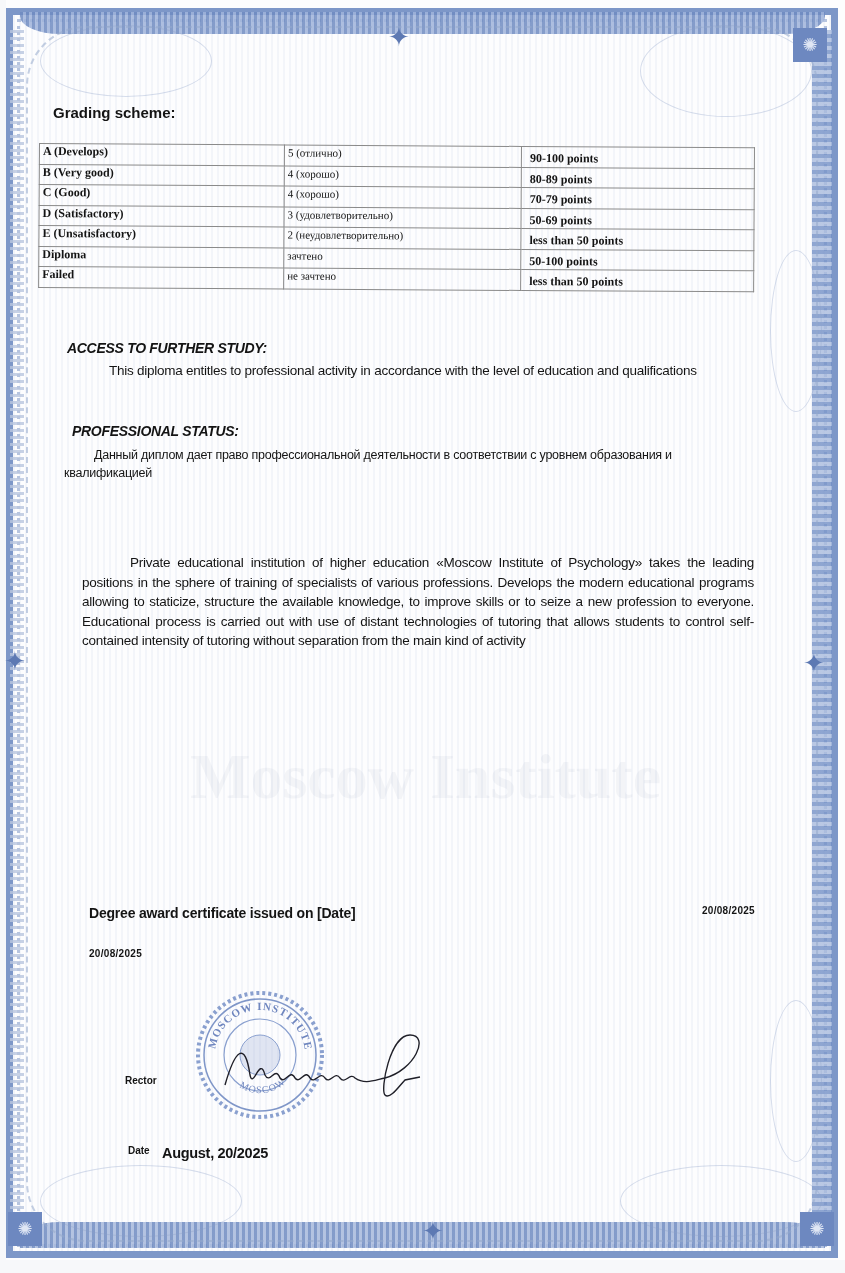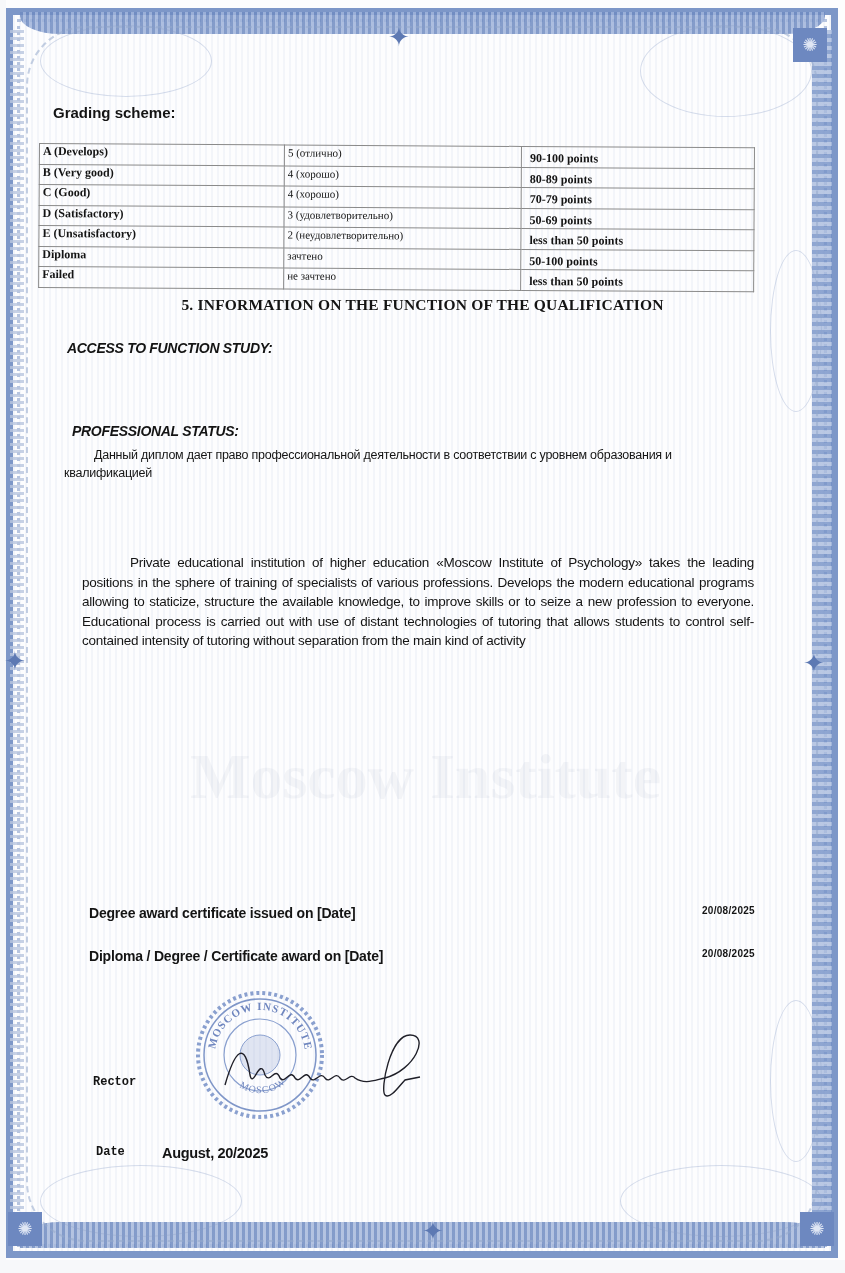--- a/index.html
+++ b/index.html
@@ -106,22 +106,23 @@
     }
     .para.ru { font-size: 12.5px; text-indent: 30px; }
     .para.justify { text-align: justify; text-indent: 48px; line-height: 19.5px; }
     .cert-row {
       position: absolute; left: 89px; width: 666px; display: flex;
       justify-content: space-between; font-weight: bold; font-size: 14px;
       font-family: "Liberation Sans", sans-serif; letter-spacing: -0.2px;
     }
     .cert-value { font-size: 10px; letter-spacing: 0.3px; }
     .sig-label {
-      position: absolute; font-weight: bold; font-size: 12px;
-      font-family: Liberation Mono, monospace;
+      position: absolute; font-weight: bold; font-size: 10px;
+      font-family: Liberation Sans, sans-serif;
+      margin-left: 32px;
     }
     .sig-date-value {
       position: absolute; left: 162px; top: 1145px; font-weight: bold; font-size: 14.5px;
       font-family: "Liberation Sans", sans-serif; letter-spacing: -0.3px;
     }
     .seal { position: absolute; left: 195px; top: 990px; width: 130px; height: 130px; }
     .signature { position: absolute; left: 215px; top: 1030px; width: 210px; height: 70px; }
   </style>
 </head>
 <body>
@@ -191,37 +192,36 @@
           <td class="c3">50-100 points</td>
         </tr>
         <tr>
           <td class="c1">Failed</td>
           <td class="c2">не зачтено</td>
           <td class="c3">less than 50 points</td>
         </tr>
       </tbody>
   </table>
 
-  <div class="section-heading" style="top:296px;">5. INFORMATION ON THE FUNCTION OF THE QUALIFICATION</div>
-
-  <div class="subheading" style="left:67px;top:340px;">ACCESS TO FUNCTION STUDY:</div>
+
+  <div class="subheading" style="left:67px;top:340px;">ACCESS TO FURTHER STUDY:</div>
+  <div class="para" style="left:64px;top:362px;width:680px;">This diploma entitles to professional activity in accordance with the level of education and qualifications</div>
 
   <div class="subheading" style="left:72px;top:423px;">PROFESSIONAL STATUS:</div>
   <div class="para ru" style="left:64px;top:446px;width:680px;">Данный диплом дает право профессиональной деятельности в соответствии с уровнем образования и квалификацией</div>
 
 
   <div class="para justify" style="left:82px;top:553px;width:672px;">Private educational institution of higher education «Moscow Institute of Psychology» takes the leading positions in the sphere of training of specialists of various professions. Develops the modern educational programs allowing to staticize, structure the available knowledge, to improve skills or to seize a new profession to everyone. Educational process is carried out with use of distant technologies of tutoring that allows students to control self-contained intensity of tutoring without separation from the main kind of activity</div>
 
 
   <div class="cert-row" style="top:905px;">
     <span>Degree award certificate issued on [Date]</span>
     <span class="cert-value">20/08/2025</span>
   </div>
   <div class="cert-row" style="top:948px;">
-    <span>Diploma / Degree / Certificate award on [Date]</span>
     <span class="cert-value">20/08/2025</span>
   </div>
 
   <svg class="seal" viewBox="0 0 130 130">
     <defs>
       <path id="sealTop" d="M 20 65 A 45 45 0 1 1 110 65"></path>
       <path id="sealBottom" d="M 30 80 A 38 38 0 0 0 100 80"></path>
     </defs>
     <circle cx="65" cy="65" r="62" fill="none" stroke="#8aa0cf" stroke-width="4" stroke-dasharray="3 3"></circle>
     <circle cx="65" cy="65" r="56" fill="none" stroke="#7f96c8" stroke-width="1.5"></circle>

